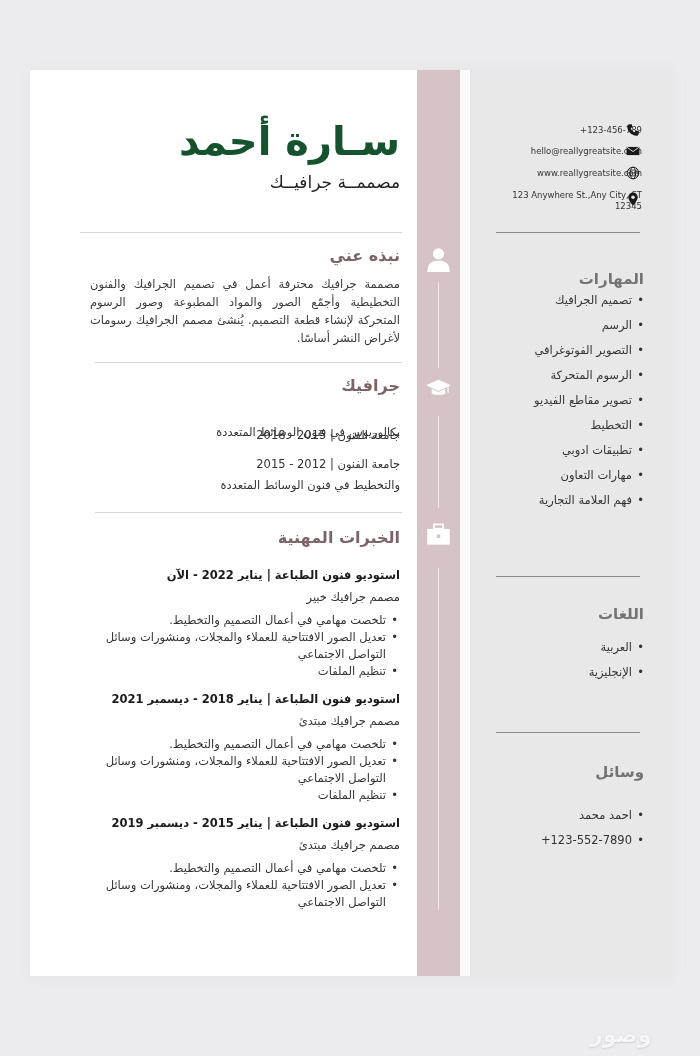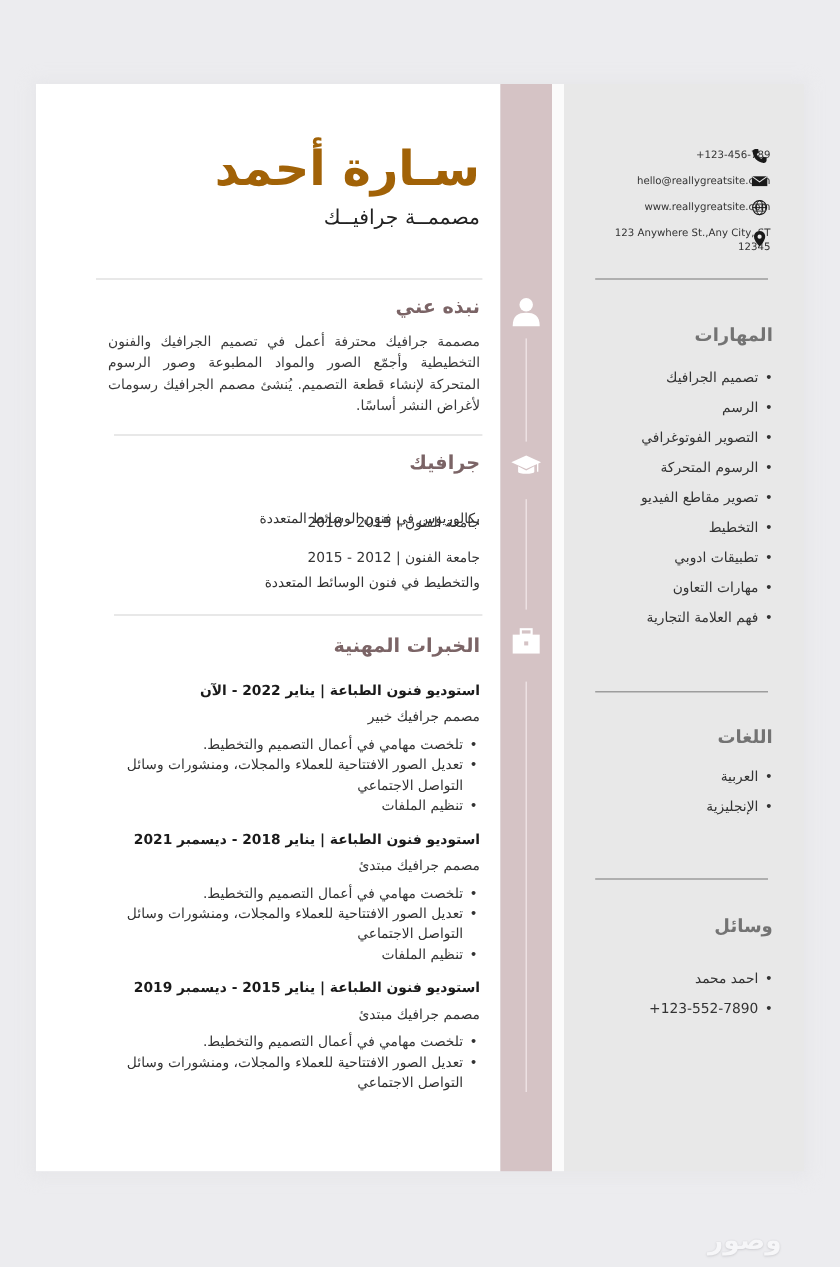--- a/index.html
+++ b/index.html
@@ -28,21 +28,21 @@
     }
     .right-panel {
       position: absolute; left: 470px; top: 70px; width: 200px; height: 906px;
       background: #e8e8e8;
     }
     .rtl { direction: rtl; text-align: right; }
 
     
     .name {
       position: absolute; right: 300px; top: 118px;
-      font-size: 40px; font-weight: bold; color: #a16207; letter-spacing: 1px;
+      font-size: 40px; font-weight: bold; color: #14532d; letter-spacing: 1px;
     }
     .title {
       position: absolute; right: 300px; top: 172px;
       font-size: 17px; color: #222;
     }
     .hr { position: absolute; height: 1px; background: #d9d9d9; }
 
     .section-title {
       position: absolute; right: 300px;
       font-size: 16px; color: #7b6466; font-weight: bold;
@@ -186,21 +186,21 @@
 </svg>
 <div class="contact-row" style="top:190px;">123 Anywhere St.,Any City, ST</div>
 <div class="contact-row" style="top:201px;">12345</div>
 <svg class="contact-icon" style="top:192px;" viewBox="0 0 24 24">
   <path d="M12 1 C7 1 4 5 4 9 C4 15 12 23 12 23 C12 23 20 15 20 9 C20 5 17 1 12 1 Z" fill="#1a1a1a"></path>
   <circle cx="12" cy="9" r="3" fill="#e8e8e8"></circle>
 </svg>
 <div class="r-hr" style="top:232px;"></div>
 
 <div class="r-title" style="top:270px;">المهارات</div>
-<ul class="r-list" style="top:302px;margin-left:20px;">
+<ul class="r-list" style="top:288px;margin-left:20px;">
   <li>تصميم الجرافيك</li>
   <li>الرسم</li>
   <li>التصوير الفوتوغرافي</li>
   <li>الرسوم المتحركة</li>
   <li>تصوير مقاطع الفيديو</li>
   <li>التخطيط</li>
   <li>تطبيقات ادوبي</li>
   <li>مهارات التعاون</li>
   <li>فهم العلامة التجارية</li>
 </ul>

